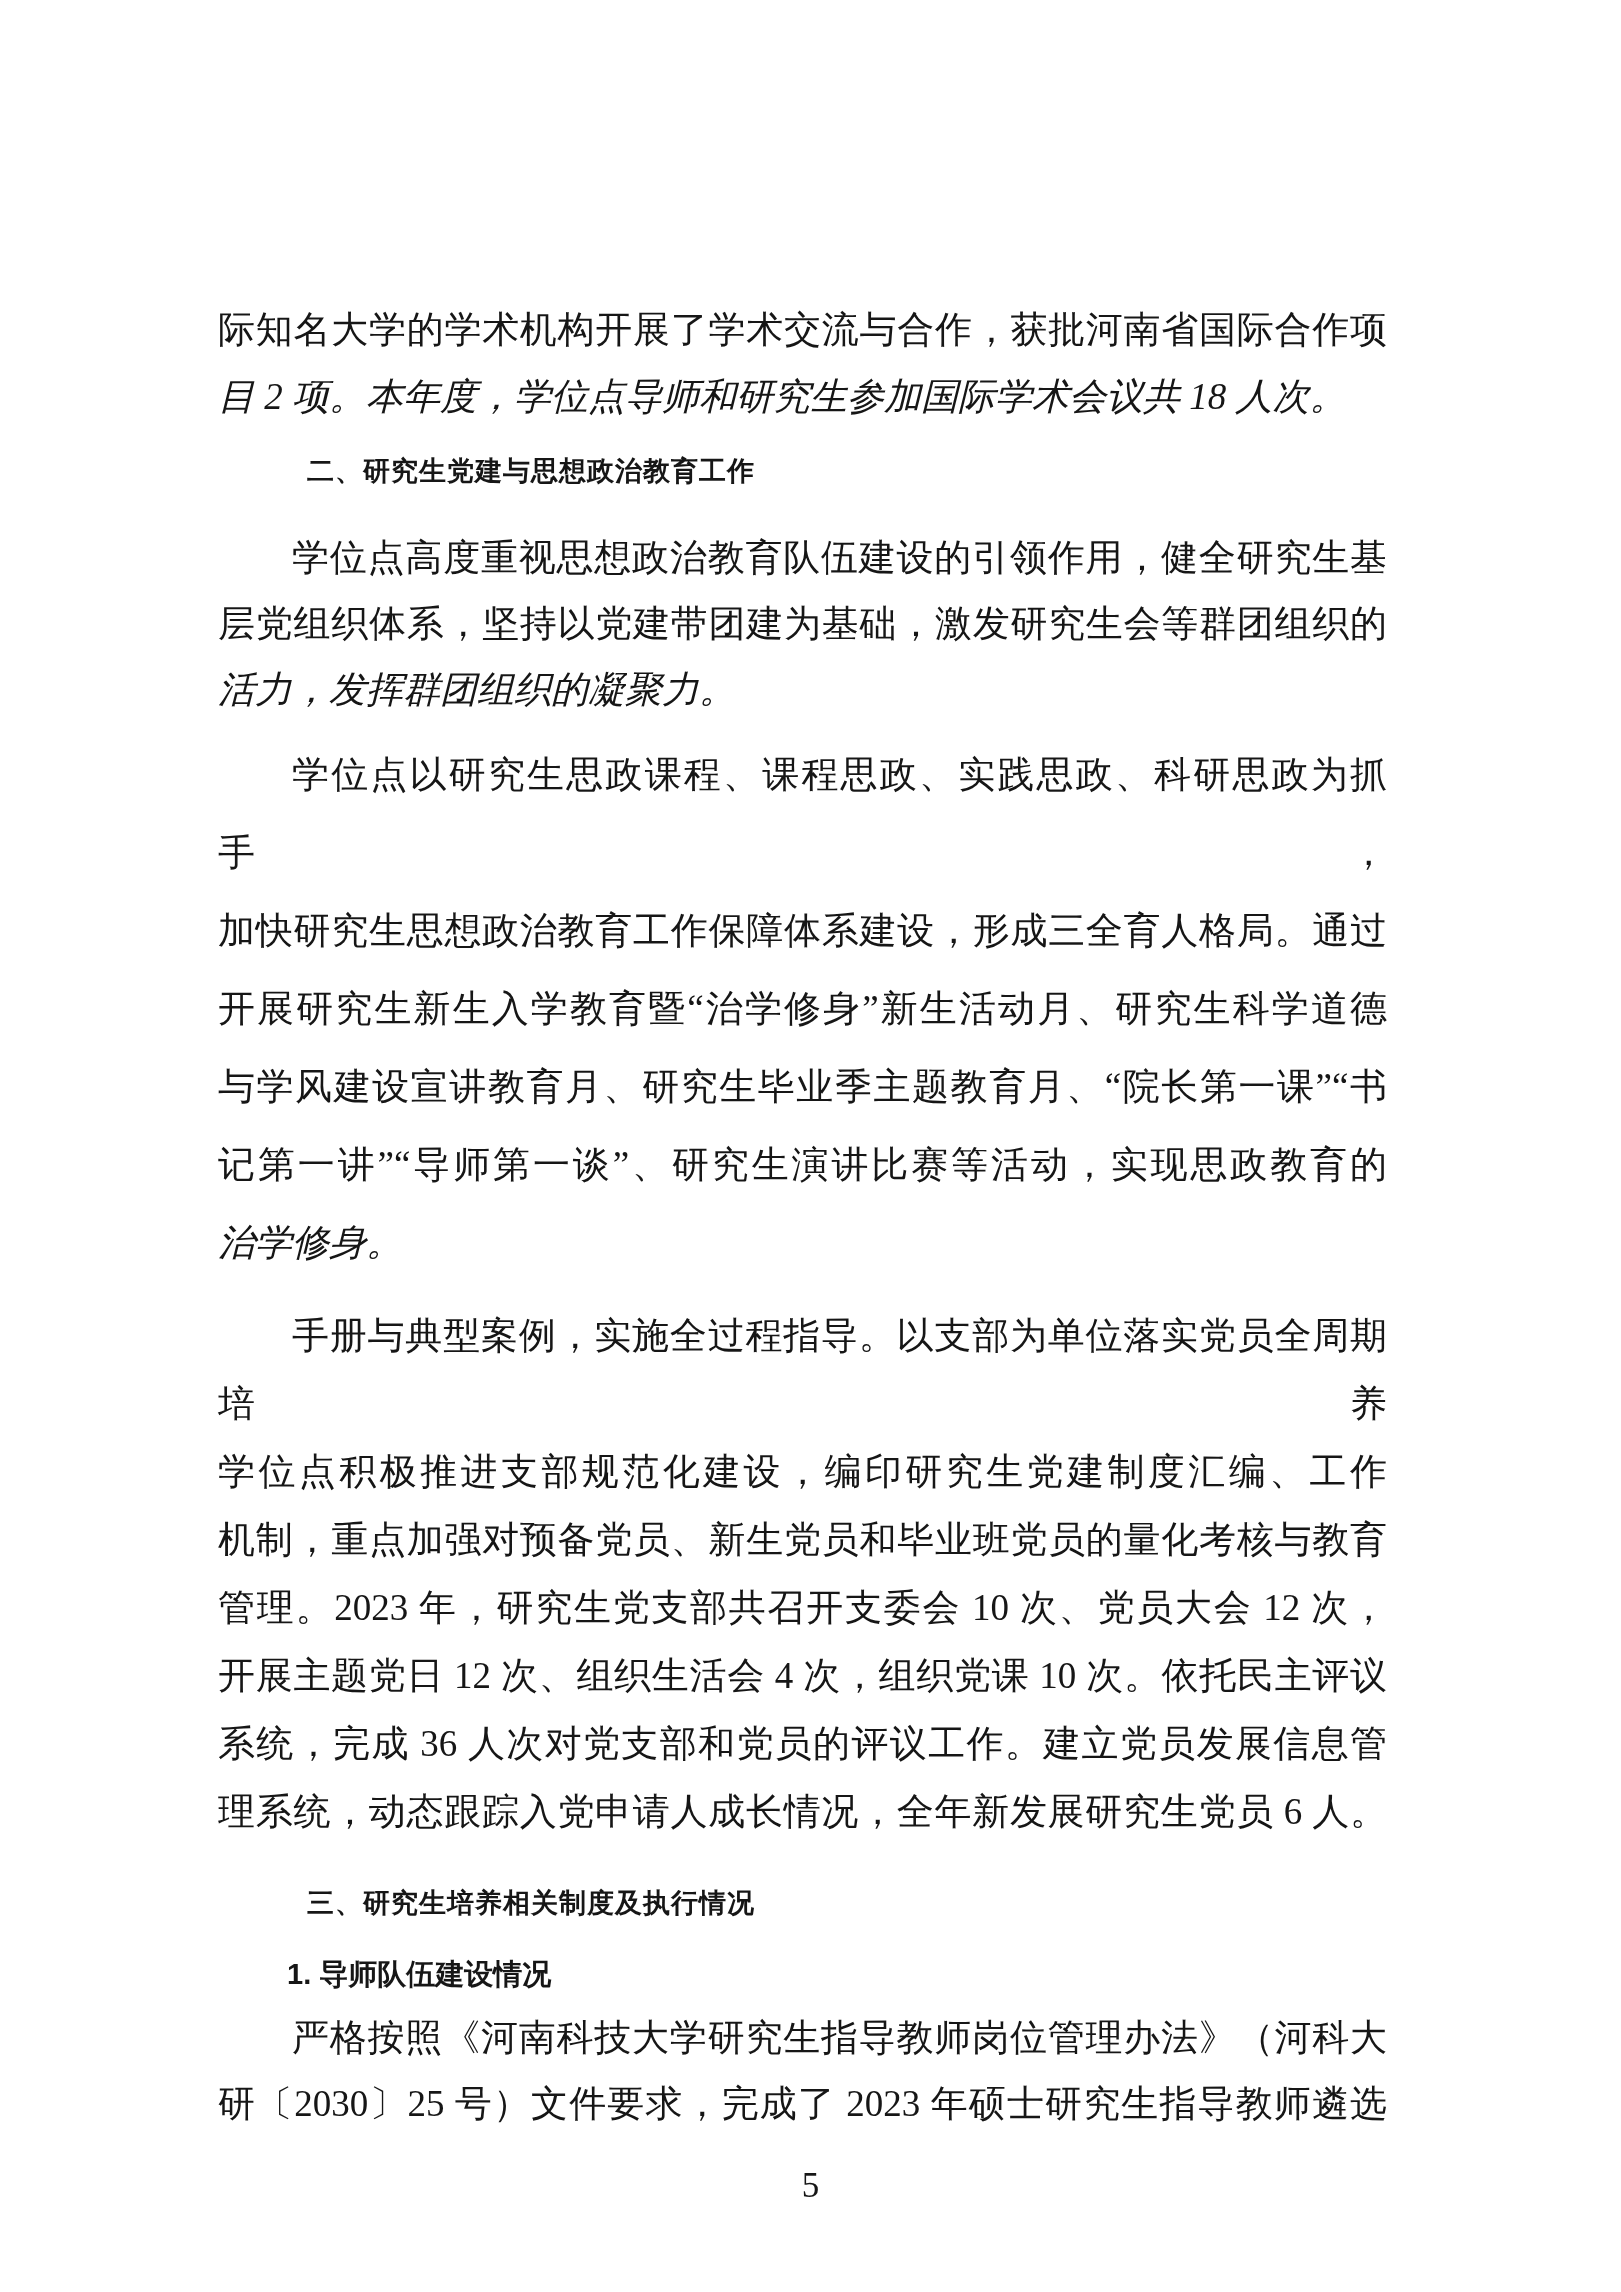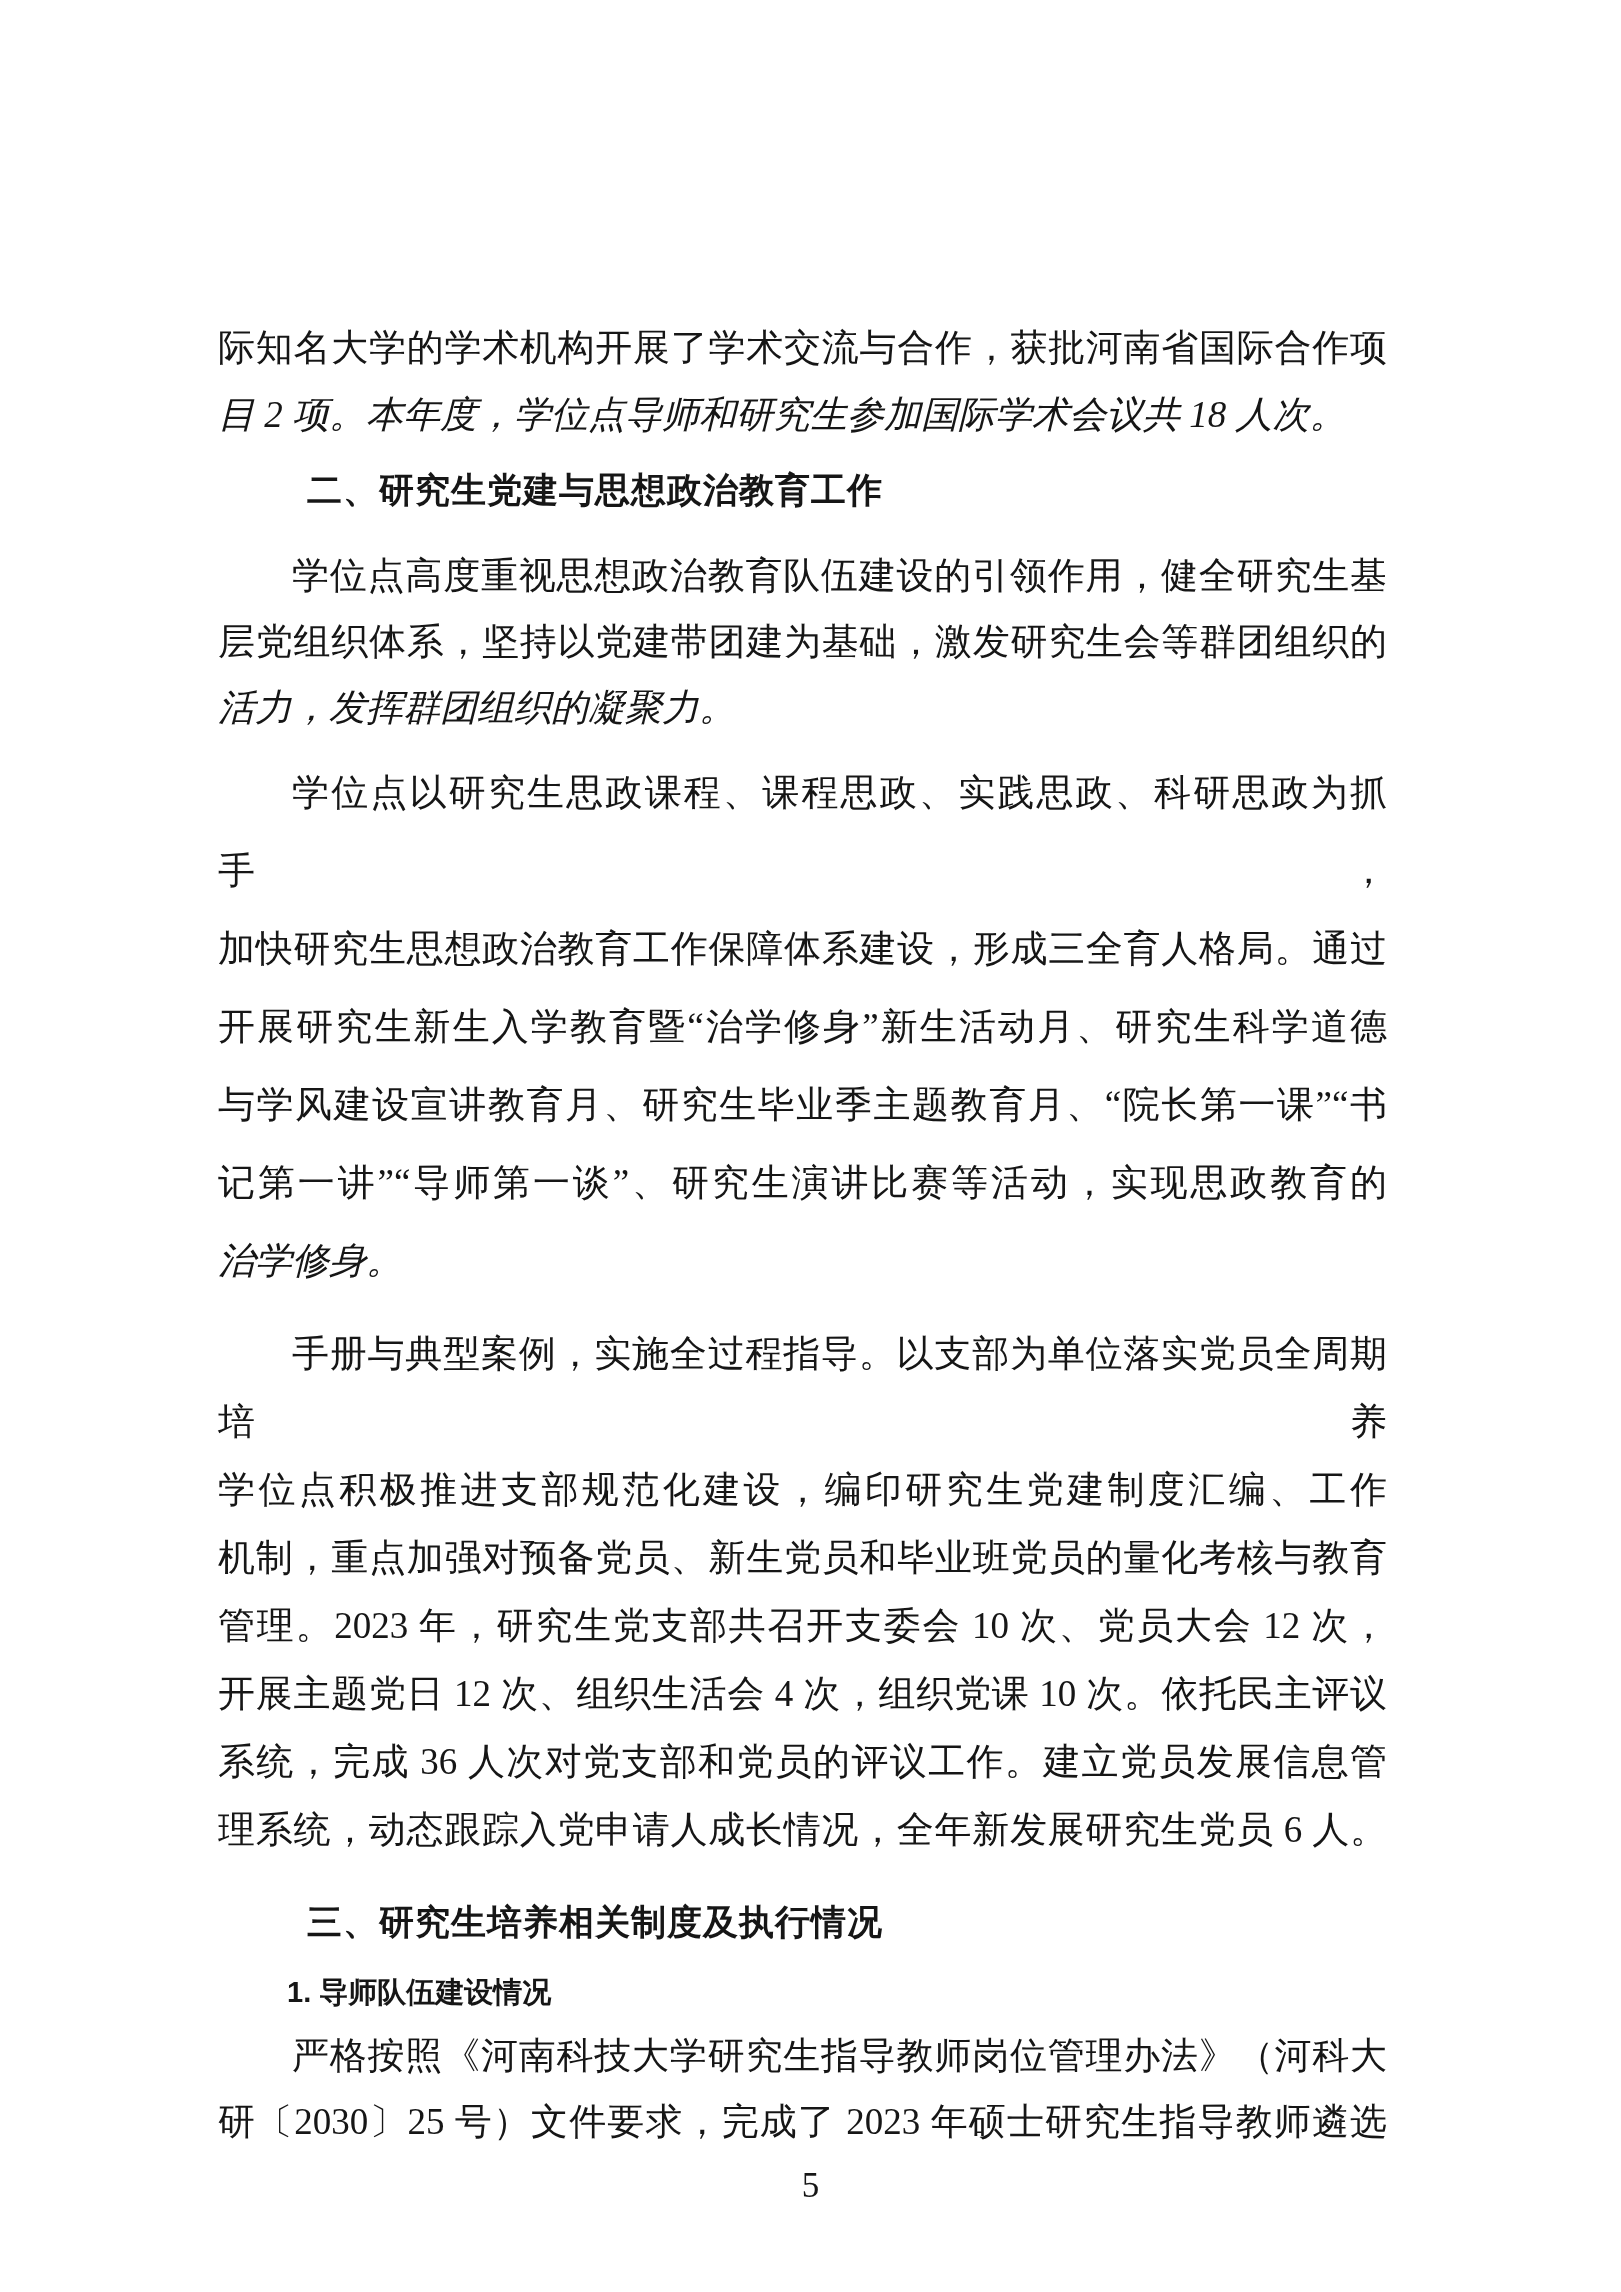--- a/index.html
+++ b/index.html
@@ -7,21 +7,21 @@
     position:relative;
     width:1621px;height:2293px;
     background:#ffffff;
     margin:0 auto;
     overflow:hidden;
     font-family:"Liberation Serif","DejaVu Serif",serif;
     color:#161616;
   }
   .content{
     position:absolute;
-    left:218px;top:314px;
+    left:218px;top:296px;
     width:1169px;
   }
   .line{
     font-size:37px;
     line-height:67px;
     text-align:justify;
     text-align-last:justify;
     -moz-text-align-last:justify;
     word-break:break-all;
   }
@@ -32,21 +32,21 @@
   }
   .para.indent .line:first-child{ text-indent:74px; }
   .para.lh67 .line{ line-height:66px; }
   .para.lh80 .line{ line-height:78px; }
   .para.lh69 .line{ line-height:68px; }
   .h-major{
     margin:0;
     padding-left:89px;
     font-family:"Liberation Sans","DejaVu Sans",sans-serif;
     font-weight:700;
-    font-size:35px;
+    font-size:27px;
     line-height:59px;
     letter-spacing:1px;
   }
   .h-major.mt1{ margin-top:11.8px; }
   .h-major.mt2{ margin-top:28px; }
   .h-sub{
     margin:11.8px 0 0 0;
     padding-left:69px;
     font-family:"Liberation Sans","DejaVu Sans",sans-serif;
     font-weight:700;

